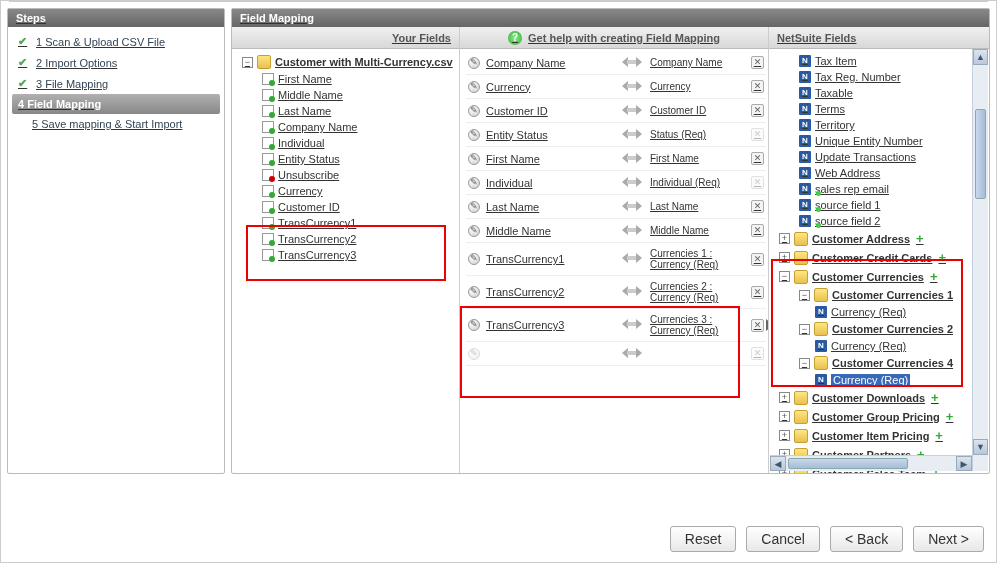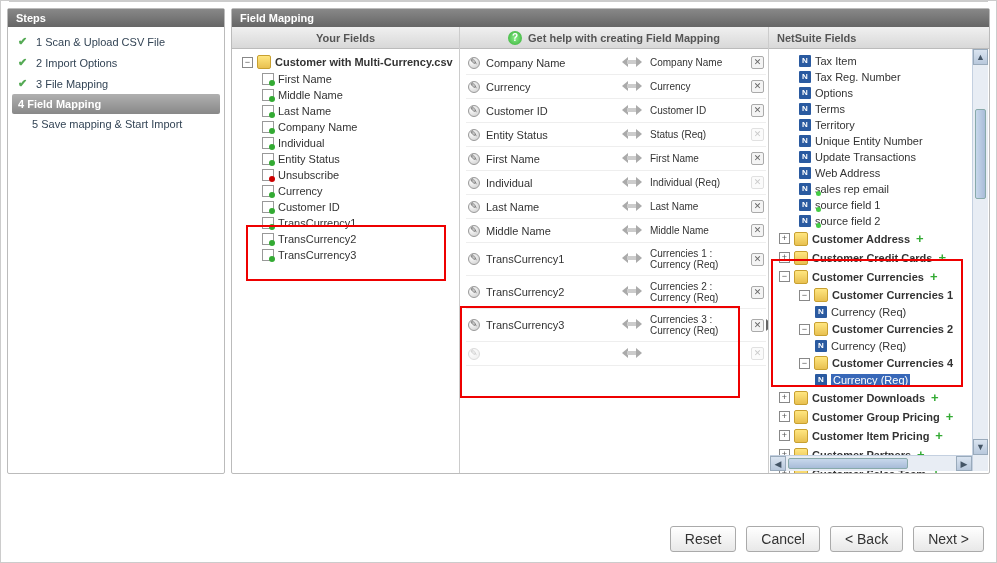--- a/index.html
+++ b/index.html
@@ -1,32 +1,32 @@
 <!DOCTYPE html>
 <html><head>
 <meta charset="utf-8">
 <style>
   * { box-sizing: border-box; margin: 0; padding: 0; }
   body { font-family: Verdana, Arial, sans-serif; font-size: 11px; color: #333; background: #fff; }
   .container { width: 997px; height: 563px; position: relative; border: 1px solid #ccc; }
   .title-bar { padding: 8px 12px; }
   .title-bar h1 { font-size: 18px; font-weight: bold; color: #607890; }
   .hr { height: 1px; background: #ccc; margin: 0 8px; }
-  .main-area { display: flex; padding: 6px; gap: 6px; height: 478px; }
+  .main-area { display: flex; padding: 6px; gap: 6px; height: 478px; text-decoration: underline; }
   .panel { border: 1px solid #bbb; border-radius: 2px; display: flex; flex-direction: column; }
   .panel-header { background: linear-gradient(#888, #666); color: #fff; font-weight: bold; font-size: 11px; padding: 3px 8px; }
   .steps-panel { width: 218px; }
   .steps-body { padding: 4px 0; }
   .step-item { padding: 4px 10px; display: flex; align-items: center; gap: 6px; cursor: pointer; color: #345; }
   .step-check { color: #5a5; font-weight: bold; width: 12px; display: inline-block; }
   .step-item.active { background: linear-gradient(#b0b0b0, #888); color: #fff; font-weight: bold; border-radius: 2px; margin: 0 4px; }
   .mapping-panel { flex: 1; }
   .mapping-body { flex: 1; display: flex; overflow: hidden; }
   .col { display: flex; flex-direction: column; }
-  .col-header { background: linear-gradient(#f0f0f0, #d8d8d8); border-bottom: 1px solid #bbb; font-weight: bold; color: #555; padding: 3px 8px; text-align: right; height: 22px; display:flex; align-items:center; justify-content:center;}
+  .col-header { background: linear-gradient(#f0f0f0, #d8d8d8); border-bottom: 1px solid #bbb; font-weight: bold; color: #555; padding: 3px 8px; text-align: right; height: 22px; display:flex; align-items:center; justify-content:flex-end;}
   .col-header.center { justify-content: center; gap: 6px; }
   .col-header.left { justify-content: flex-start; }
   .col-body { flex: 1; overflow: auto; padding: 4px 6px; position: relative; }
   .your-fields-col { width: 228px; border-right: 1px solid #ccc; }
   .center-col { flex: 1; border-right: 1px solid #ccc; }
   .ns-fields-col { width: 220px; position: relative; }
   .tree-row { display: flex; align-items: center; padding: 2px 0; gap: 4px; white-space: nowrap; }
   .tree-indent-1 { padding-left: 4px; }
   .tree-indent-2 { padding-left: 24px; }
   .tree-indent-3 { padding-left: 40px; }
@@ -312,21 +312,21 @@
               <div class="tree-row tree-indent-2">
                 <span class="icon-ns">N</span>
                 <span>Tax Item</span>
               </div>
               <div class="tree-row tree-indent-2">
                 <span class="icon-ns">N</span>
                 <span>Tax Reg. Number</span>
               </div>
               <div class="tree-row tree-indent-2">
                 <span class="icon-ns">N</span>
-                <span>Options</span>
+                <span>Taxable</span>
               </div>
               <div class="tree-row tree-indent-2">
                 <span class="icon-ns">N</span>
                 <span>Terms</span>
               </div>
               <div class="tree-row tree-indent-2">
                 <span class="icon-ns">N</span>
                 <span>Territory</span>
               </div>
               <div class="tree-row tree-indent-2">

